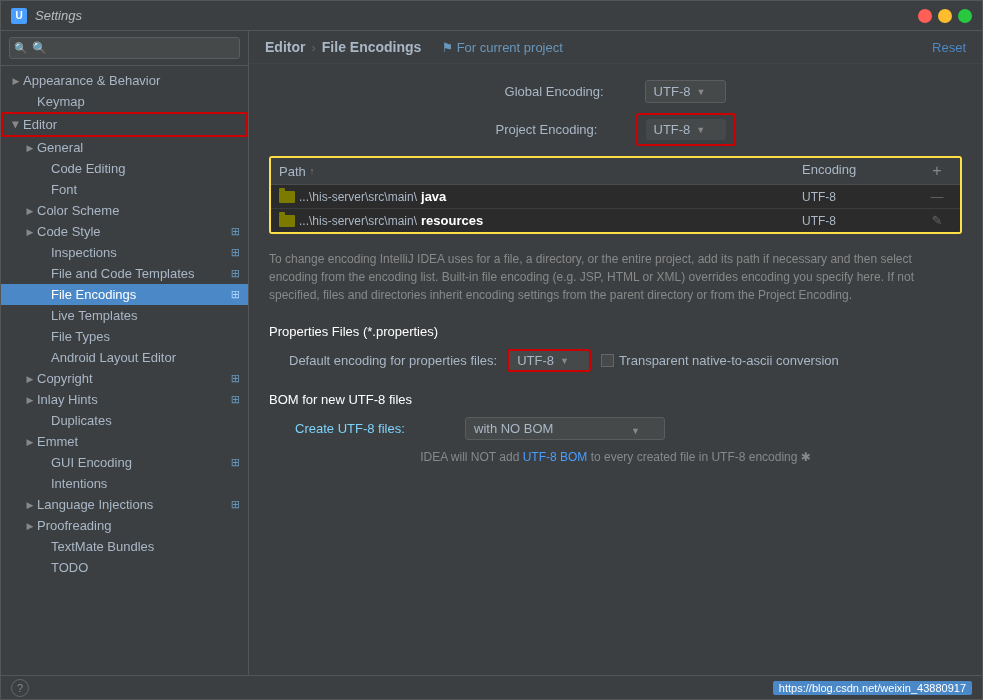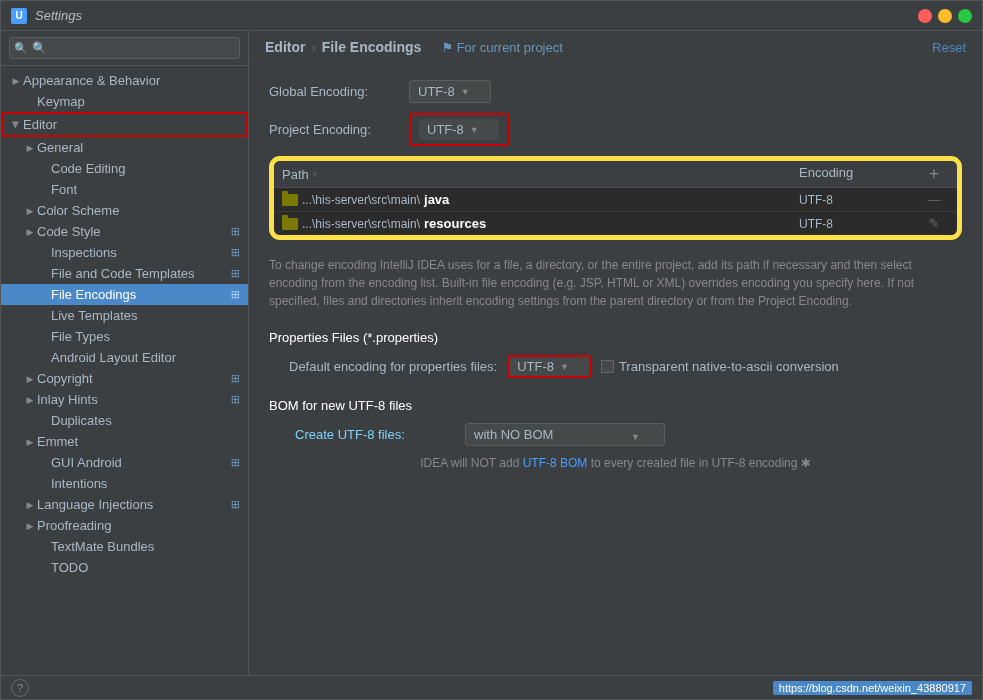--- a/index.html
+++ b/index.html
@@ -177,20 +177,21 @@
       padding: 16px 20px;
     }
     .panel-body::-webkit-scrollbar { width: 6px; }
     .panel-body::-webkit-scrollbar-track { background: #2b2b2b; }
     .panel-body::-webkit-scrollbar-thumb { background: #555; border-radius: 3px; }
 
     .form-row {
       display: flex;
       align-items: center;
       margin-bottom: 10px;
+      justify-content: center;
     }
     .form-label {
       color: #a9b7c6;
       font-size: 13px;
       min-width: 140px;
     }
 
     .dropdown {
       background: #45494a;
       border: 1px solid #5a5d5e;
@@ -213,22 +214,22 @@
     .project-encoding-box {
       border: 2px solid #cc0000;
       border-radius: 3px;
       padding: 4px 8px;
       display: inline-flex;
       align-items: center;
     }
 
     .table-section {
       margin-top: 8px;
-      border: 5px solid #fde047;
-      border-radius: 11px;
+      border: 2px solid #fde047;
+      border-radius: 3px;
       overflow: hidden;
     }
     .table-header {
       display: flex;
       background: #3c3f41;
       border-bottom: 1px solid #4a4d4e;
       padding: 4px 8px;
       color: #a9b7c6;
     }
     .col-path { flex: 1; display: flex; align-items: center; gap: 4px; }
@@ -506,21 +507,21 @@
           <span class="item-label">Duplicates</span>
         </div>
 
         <div class="tree-item indent-1">
           <span class="arrow">▶</span>
           <span class="item-label">Emmet</span>
         </div>
 
         <div class="tree-item indent-2">
           <span class="arrow"></span>
-          <span class="item-label">GUI Android</span>
+          <span class="item-label">GUI Encoding</span>
           <span class="item-icon-right">⊞</span>
         </div>
 
         <div class="tree-item indent-2">
           <span class="arrow"></span>
           <span class="item-label">Intentions</span>
         </div>
 
         <div class="tree-item indent-1">
           <span class="arrow">▶</span>

